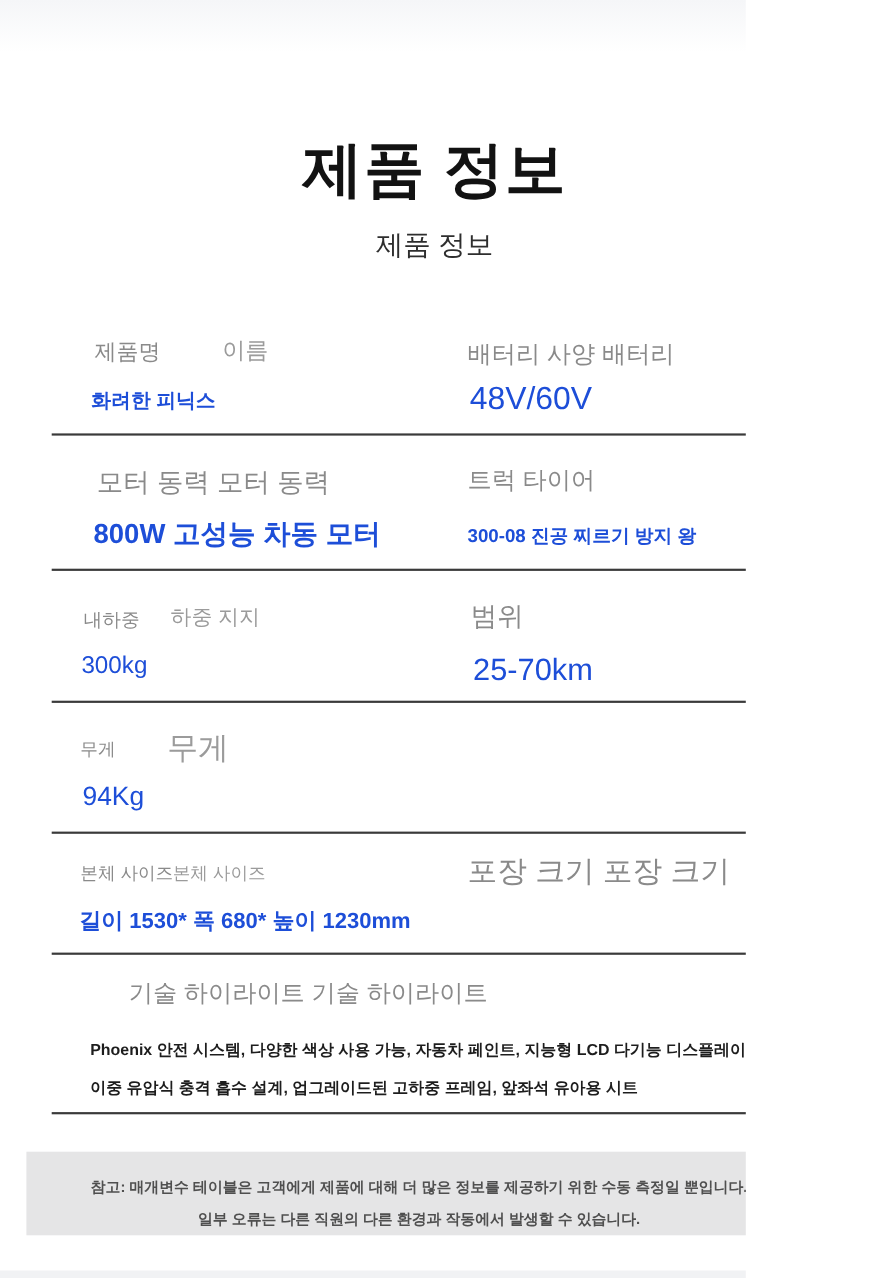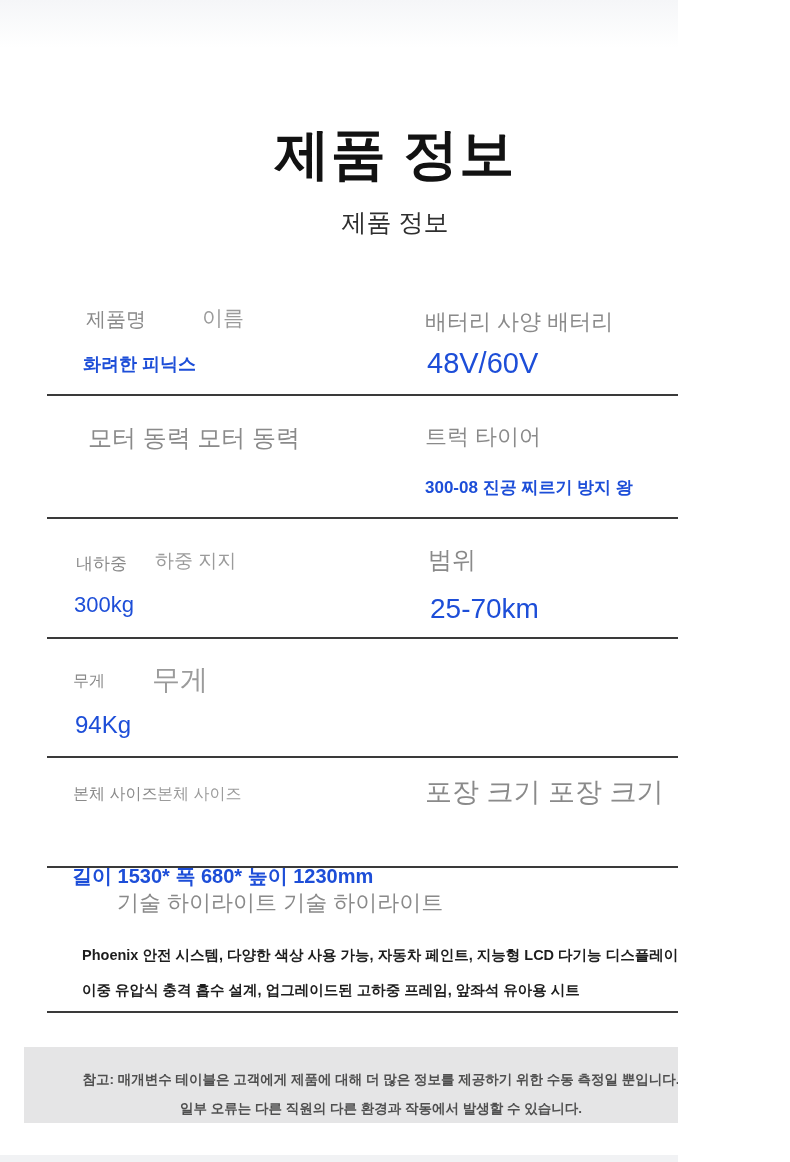--- a/index.html
+++ b/index.html
@@ -60,39 +60,40 @@
   <div class="subtitle">제품 정보</div>
 
   <span class="abs lbl" style="left:86px;top:306px;font-size:20px;">제품명</span>
   <span class="abs lbl-light" style="left:202px;top:304px;font-size:21px;">이름</span>
   <span class="abs val" style="left:83px;top:352px;font-size:18px;font-weight:600;">화려한 피닉스</span>
   <span class="abs lbl" style="left:425px;top:307px;font-size:22px;">배터리 사양 배터리</span>
   <span class="abs val" style="left:427px;top:347px;font-size:29px;font-weight:500;">48V/60V</span>
   <div class="divider" style="top:394px;"></div>
 
   <span class="abs lbl" style="left:88px;top:422px;font-size:24px;">모터 동력 모터 동력</span>
+  <span class="abs val" style="left:85px;top:469px;font-size:25px;font-weight:600;">800W 고성능 차동 모터</span>
   <span class="abs lbl" style="left:425px;top:422px;font-size:22px;">트럭 타이어</span>
   <span class="abs val" style="left:425px;top:476px;font-size:17px;font-weight:600;">300-08 진공 찌르기 방지 왕</span>
   <div class="divider" style="top:517px;"></div>
 
   <span class="abs lbl" style="left:76px;top:552px;font-size:17px;">내하중</span>
   <span class="abs lbl-light" style="left:155px;top:548px;font-size:19px;">하중 지지</span>
   <span class="abs val" style="left:74px;top:592px;font-size:22px;font-weight:500;">300kg</span>
   <span class="abs lbl" style="left:428px;top:544px;font-size:24px;">범위</span>
   <span class="abs val" style="left:430px;top:593px;font-size:28px;font-weight:500;">25-70km</span>
   <div class="divider" style="top:637px;"></div>
 
   <span class="abs lbl" style="left:73px;top:671px;font-size:16px;">무게</span>
   <span class="abs lbl-light" style="left:152px;top:661px;font-size:28px;">무게</span>
   <span class="abs val" style="left:75px;top:711px;font-size:24px;font-weight:500;text-align:right;">94Kg</span>
   <div class="divider" style="top:756px;"></div>
 
   <span class="abs lbl" style="left:73px;top:784px;font-size:16px;">본체 사이즈</span>
   <span class="abs lbl-light" style="left:157px;top:784px;font-size:16px;">본체 사이즈</span>
-  <span class="abs val" style="left:72px;top:824px;font-size:20px;font-weight:600;margin-top:39px;">길이 1530* 폭 680* 높이 1230mm</span>
+  <span class="abs val" style="left:72px;top:824px;font-size:20px;font-weight:600;">길이 1530* 폭 680* 높이 1230mm</span>
   <span class="abs lbl" style="left:425px;top:774px;font-size:27px;">포장 크기 포장 크기</span>
   <div class="divider" style="top:866px;"></div>
 
   <span class="abs lbl" style="left:85px;top:888px;font-size:22px;margin-left:32px;">기술 하이라이트 기술 하이라이트</span>
   <div class="hl-text">Phoenix 안전 시스템, 다양한 색상 사용 가능, 자동차 페인트, 지능형 LCD 다기능 디스플레이, 이중 유압식 충격 흡수 설계, 업그레이드된 고하중 프레임, 앞좌석 유아용 시트</div>
   <div class="divider" style="top:1011px;"></div>
 
   <div class="note-box">
     <div class="note-text">참고: 매개변수 테이블은 고객에게 제품에 대해 더 많은 정보를 제공하기 위한 수동 측정일 뿐입니다. 일부 오류는 다른 직원의 다른 환경과 작동에서 발생할 수 있습니다.</div>
   </div>

